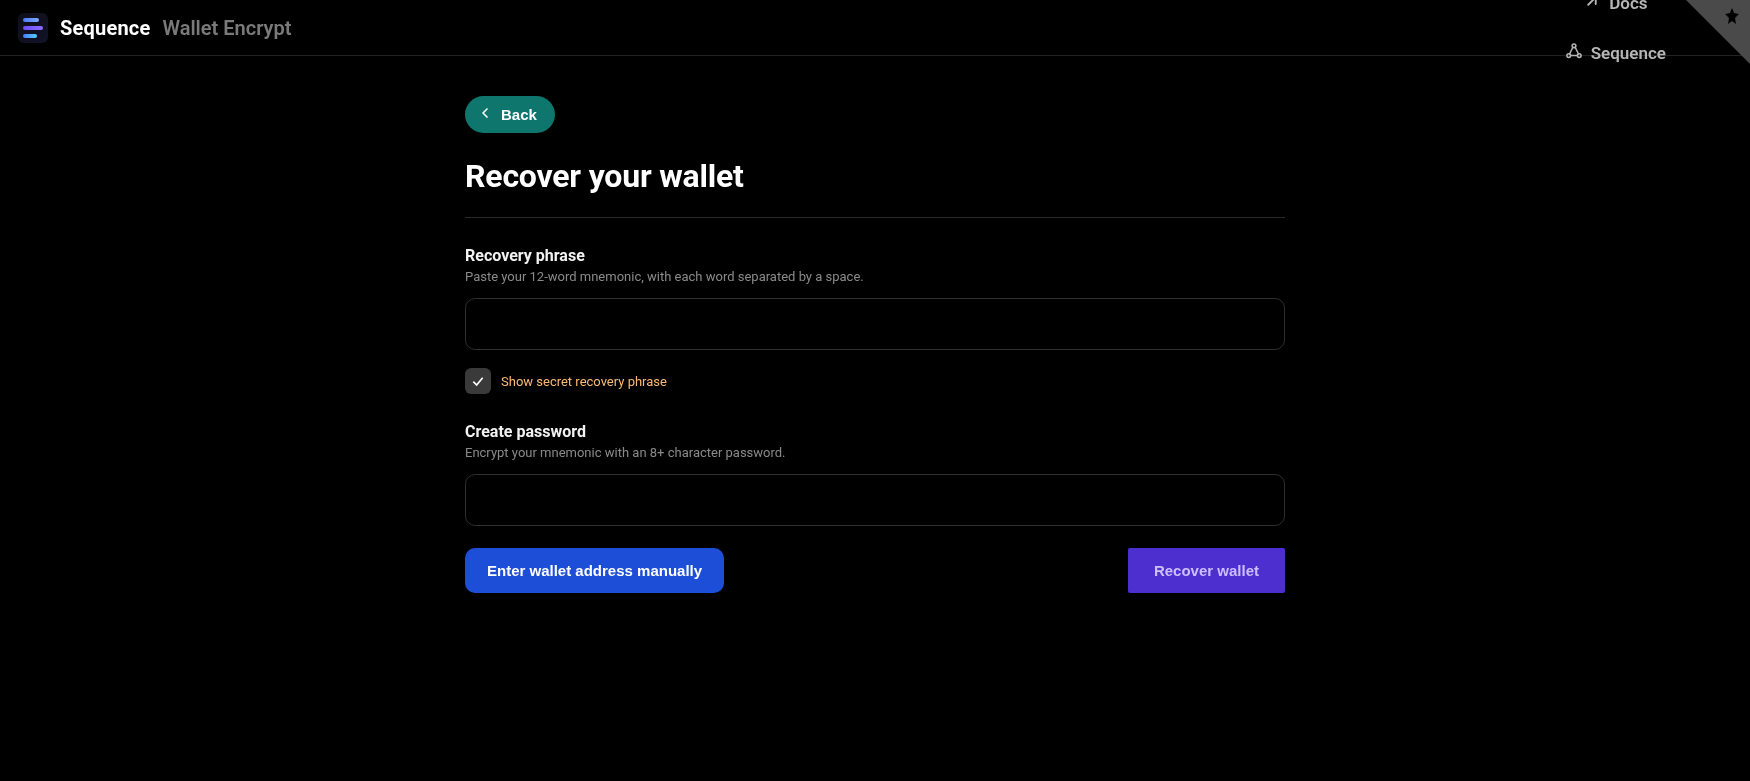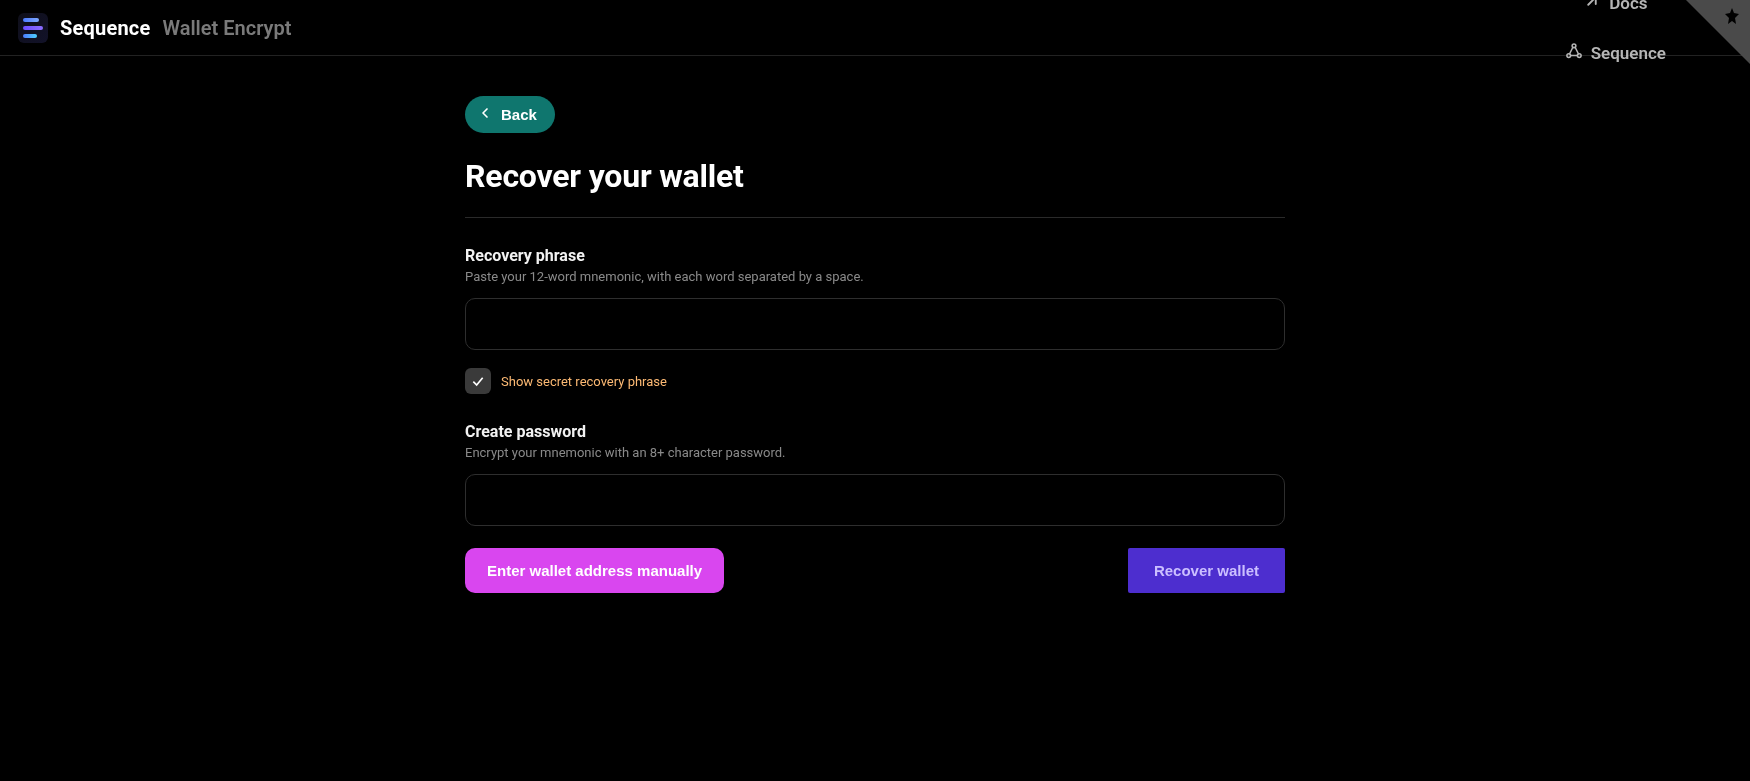--- a/index.html
+++ b/index.html
@@ -158,21 +158,21 @@
   }
   .checkbox svg { width: 16px; height: 16px; stroke: #fff; stroke-width: 2.5; fill: none; }
   .checkbox-label { font-size: 13px; color: #fdba74; }
   .section { margin-bottom: 22px; }
   .footer-row {
     display: flex;
     justify-content: space-between;
     margin-top: 16px;
   }
   .btn-secondary {
-    background: #d946ef;
+    background: #1d4ed8;
     border: none;
     color: #fff;
     font-size: 15px;
     font-weight: 700;
     padding: 6px 22px;
     border-radius: 10px;
     cursor: pointer;
   }
   .btn-primary {
     background: #4d2ecf;

